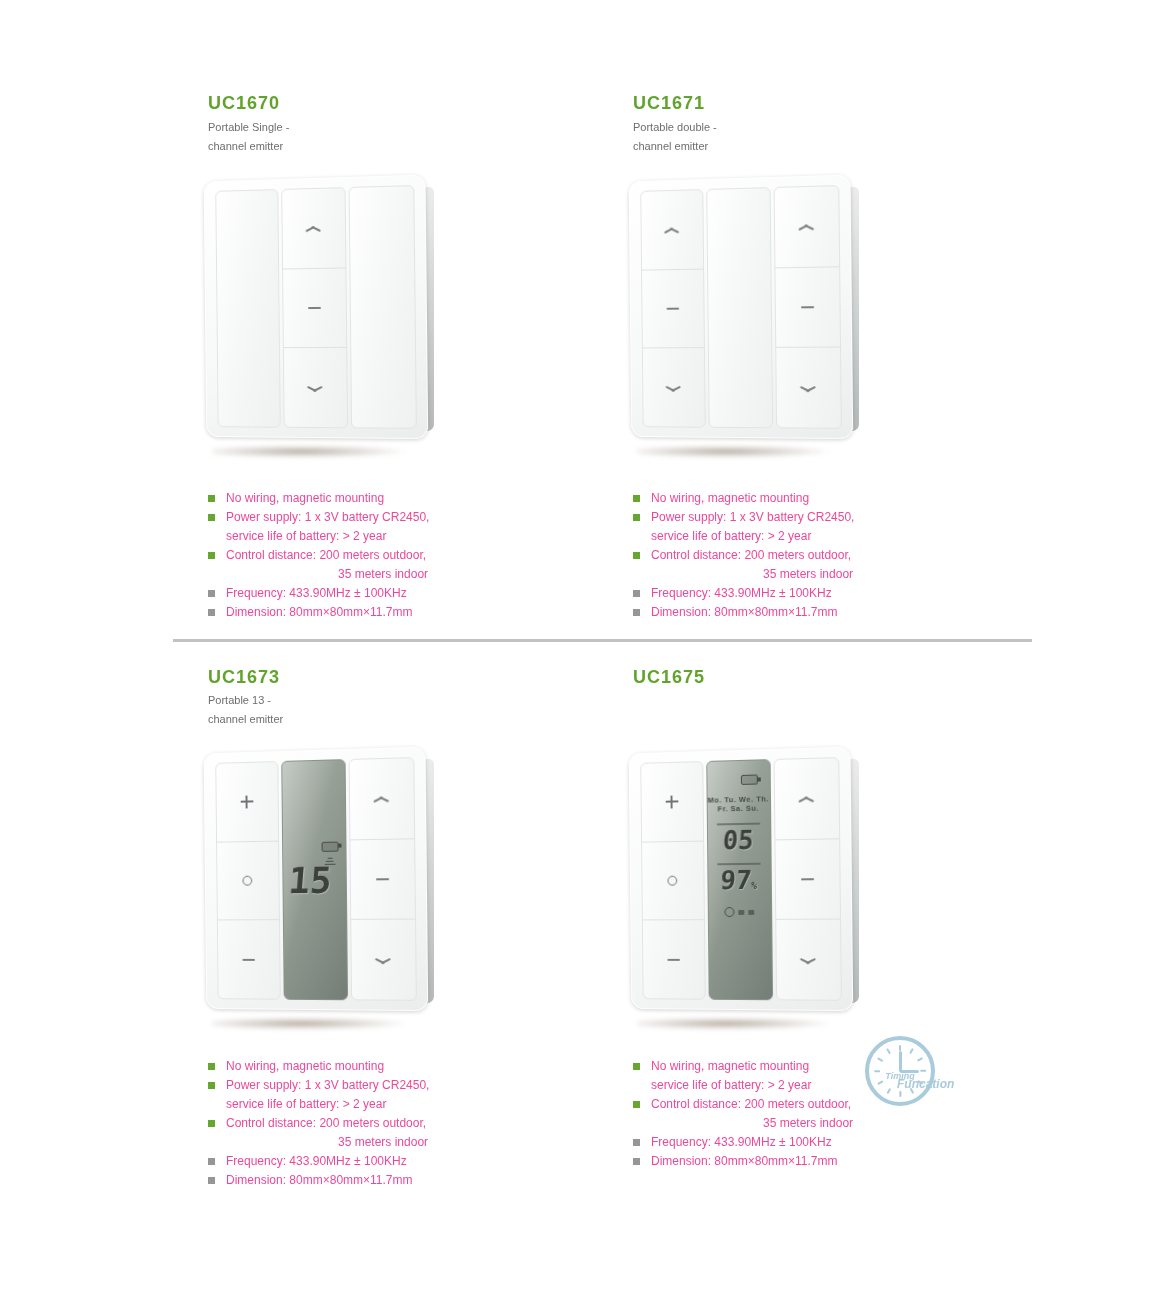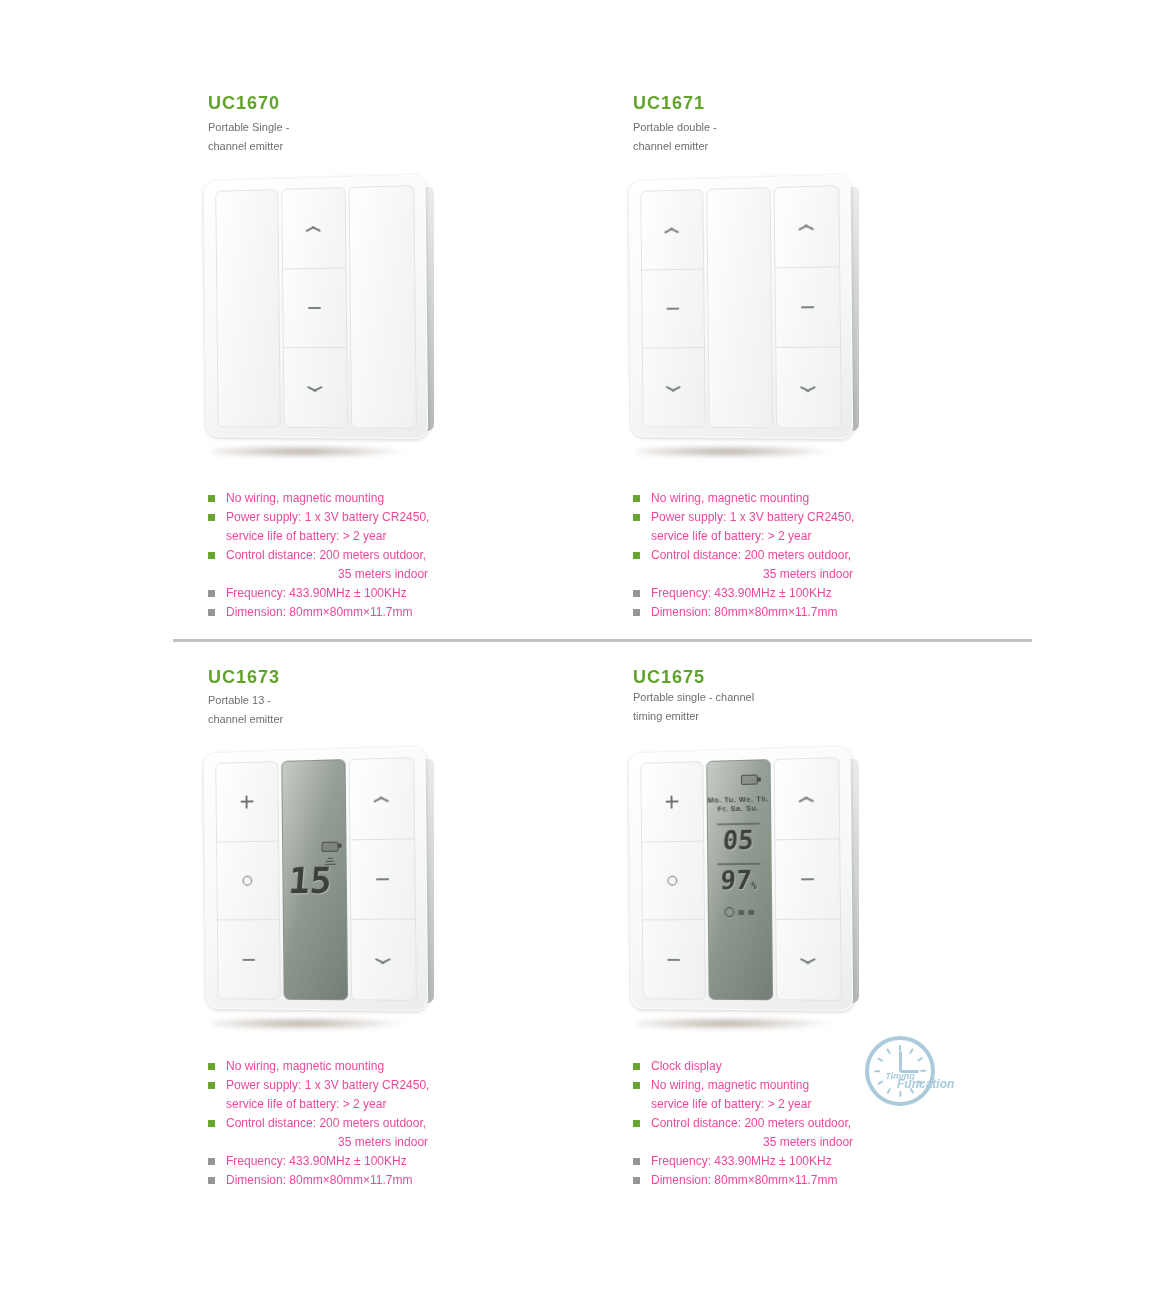--- a/index.html
+++ b/index.html
@@ -333,24 +333,20 @@
         <span class="spec-text">Frequency: 433.90MHz ± 100KHz</span>
       </li>
 
       <li class="spec-row v-i0">
         <span class="bullet v-gray"></span>
         <span class="spec-text">Dimension:  80mm×80mm×11.7mm</span>
       </li>
     </ul>
 
   <div class="model" style="left:633px;top:667px;">UC1675</div>
-  <div class="subtitle" style="left:633px;top:688px;">
-    <div>Portable single - channel</div>
-    <div>timing emitter</div>
-  </div>
 
   <div class="device" style="left:607px;top:742px;">
     <div class="dev-shadow"></div>
     <div class="dev-side"></div>
     <div class="dev-face">
       <div class="dev-inner">
         <div class="dcol">
           <div class="dbtn">
               <span class="plusmark"></span>
             </div>
@@ -389,24 +385,20 @@
           <div class="dbtn">
               <span class="chev down"></span>
             </div>
         </div>
       </div>
     </div>
   </div>
 
   <ul class="spec-list" style="left:633px;top:1057px;">
 
-      <li class="spec-row v-i0">
-        <span class="bullet v-green"></span>
-        <span class="spec-text">Clock display</span>
-      </li>
 
 
       <li class="spec-row v-i0">
         <span class="bullet v-green"></span>
         <span class="spec-text">No wiring, magnetic mounting</span>
       </li>
 
 
       <li class="spec-row v-i0">
         <span class="bullet v-none"></span>

